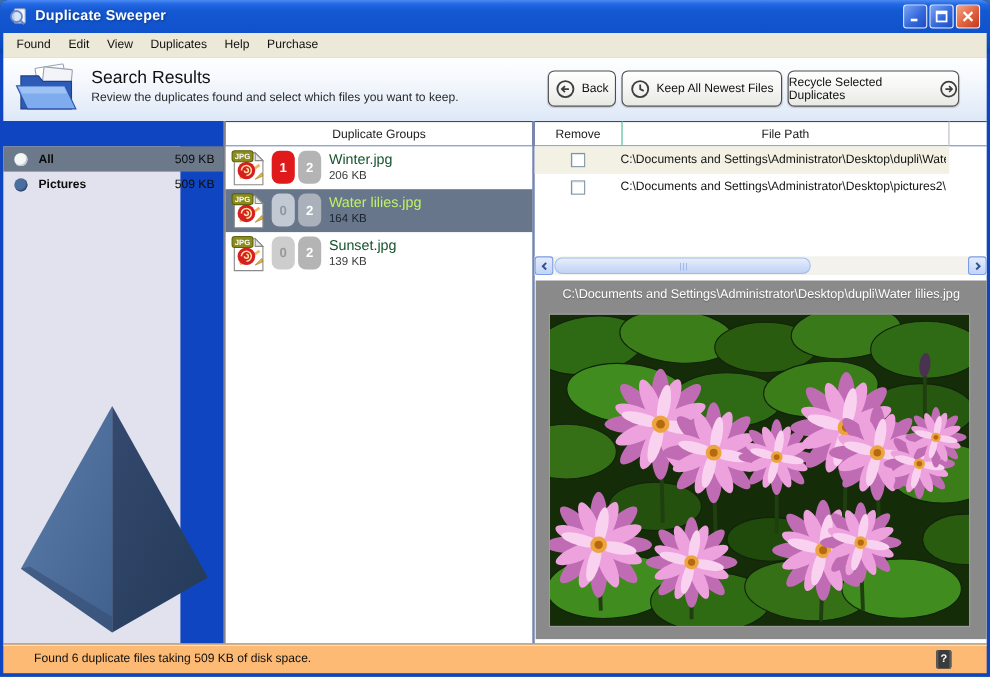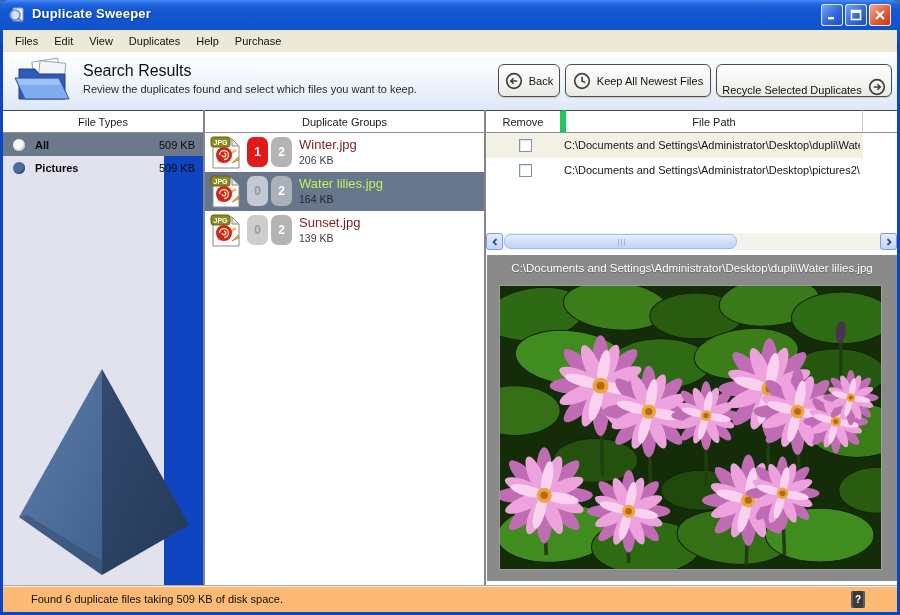--- a/index.html
+++ b/index.html
@@ -26,29 +26,29 @@
     background:linear-gradient(180deg,#ffffff 0%,#f2f6fc 45%,#dde8f7 100%); }
   .folder-icon { position:absolute; left:10px; top:5px; }
   .banner-title { position:absolute; left:80px; top:10px; font-size:16px; font-weight:normal; color:#101010; }
   .banner-sub { position:absolute; left:80px; top:31px; font-size:11px; color:#2a2a2a; }
   .hbtn { position:absolute; top:12px; height:33px; border:1px solid #4c4c4c; border-radius:6px;
     background:linear-gradient(180deg,#ffffff 0%,#f4f4f2 55%,#e8e8e4 100%);
     display:flex; align-items:center; justify-content:center; gap:6px; font-size:11px; color:#111;
     box-shadow:0 1px 1px rgba(0,0,0,.15); }
   .hbtn-back { left:495px; width:62px; }
   .hbtn-keep { left:562px; width:146px; }
-  .hbtn-recycle { left:713px; width:176px;align-items:flex-end; }
+  .hbtn-recycle { left:713px; width:156px; }
 
   
   .chead { position:absolute; top:110px; height:23px; background:#fff; border-top:1px solid #4a4a4c;
     border-bottom:1px solid #8e8e96; display:flex; align-items:center; justify-content:center;
     font-size:11px; color:#1a1a1a; }
   .ch-filetypes { left:3px; width:200px; }
   .ch-groups { left:205px; width:279px; }
-  .ch-remove { left:486px; width:80px; border-right:6px solid #22c55e; }
+  .ch-remove { left:486px; width:80px; border-right:1px solid #22c55e; }
   .ch-path { left:566px; width:297px; border-right:1px solid #c9c9d2; }
   .ch-fill { left:863px; width:34px; }
 
   
   .vdivider { position:absolute; top:110px; height:475px; width:2px; background:#85858d; }
   .vd1 { left:203px; } .vd2 { left:484px; }
 
   
   .left-panel { position:absolute; left:3px; top:133px; width:161px; height:452px; background:#e1e2ed; }
   .ft-row { position:absolute; left:0; width:200px; height:23px; display:flex; align-items:center; }
@@ -65,21 +65,21 @@
   .grow { position:absolute; left:0; width:279px; height:39px; }
   .grow.sel { background:#67768a; }
   .jpgicon { position:absolute; left:5px; top:3px; }
   .badge { position:absolute; top:4px; width:21px; height:30px; border-radius:7px; display:flex; align-items:center; justify-content:center; font-size:12px; font-weight:bold; color:#fff; }
   .badge.p1 { left:42px; } .badge.p2 { left:66px; }
   .b-red { background:#e01a1a; }
   .b-gray { background:#b4b4b4; }
   .b-light { background:#cdcdcd; color:#9a9a9a; }
   .grow.sel .b-light { background:#c3c9d2; color:#8f97a3; }
   .grow.sel .b-gray { background:#aab1bb; }
-  .gname { position:absolute; left:94px; top:4px; font-size:13px; color:#7f1d1d; }
+  .gname { position:absolute; left:94px; top:4px; font-size:13px; color:#14532d; }
   .gsize { position:absolute; left:94px; top:21px; font-size:10.5px; color:#3c3c3c; }
   .grow.sel .gname { color:#bef264; }
   .grow.sel .gsize { color:#1d242e; }
 
   
   .right-panel { position:absolute; left:486px; top:133px; width:411px; height:452px; background:#fff; }
   .frow { position:absolute; left:0; width:377px; height:25px; }
   .frow.hl { background:#f3f1e3; }
   .cb { position:absolute; left:33px; top:6px; width:13px; height:13px; background:#fff; border:1px solid #8194a6; box-shadow:inset 1px 1px 0 #dbe4ee; }
   .path-cell { position:absolute; left:78px; top:6px; width:296px; font-size:11px; color:#141414; white-space:nowrap; overflow:hidden; }
@@ -135,21 +135,21 @@
       </span>
       <span class="wbtn close">
         <svg width="12" height="12" viewBox="0 0 12 12">
             <path d="M2,2 L10,10 M10,2 L2,10" stroke="#fff" stroke-width="2"></path>
           </svg>
       </span>
     </span>
   </div>
 
   <div class="menubar">
-    <span class="menu-item">Files</span>
+    <span class="menu-item">Found</span>
     <span class="menu-item">Edit</span>
     <span class="menu-item">View</span>
     <span class="menu-item">Duplicates</span>
     <span class="menu-item">Help</span>
     <span class="menu-item">Purchase</span>
   </div>
 
   <div class="banner">
     <span class="folder-icon">
       <svg width="62" height="48" viewBox="0 0 62 48">
@@ -181,21 +181,20 @@
 
     <div class="hbtn hbtn-recycle">
       <span>Recycle Selected Duplicates</span>
       <svg width="18" height="18" viewBox="0 0 18 18">
         <circle cx="9" cy="9" r="7.3" fill="none" stroke="#3f3f3f" stroke-width="1.7"></circle>
         <path d="M5.8,9 L12.2,9 M9.4,6.2 L12.2,9 L9.4,11.8" fill="none" stroke="#3f3f3f" stroke-width="1.6"></path>
       </svg>
     </div>
   </div>
 
-  <div class="chead ch-filetypes">File Types</div>
   <div class="chead ch-groups">Duplicate Groups</div>
   <div class="chead ch-remove">Remove</div>
   <div class="chead ch-path">File Path</div>
   <div class="chead ch-fill"></div>
 
   <div class="vdivider vd1"></div>
   <div class="vdivider vd2"></div>
 
   <div class="left-panel">
     <div class="ft-row sel" style="top:0">

